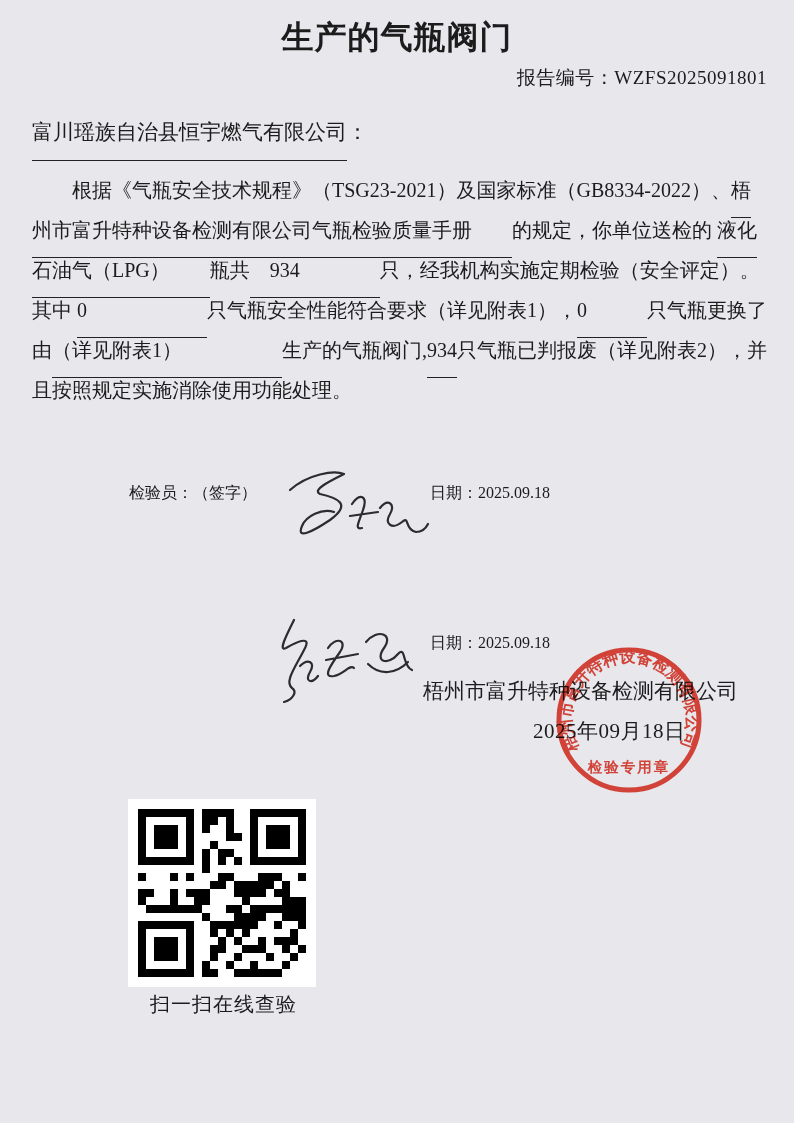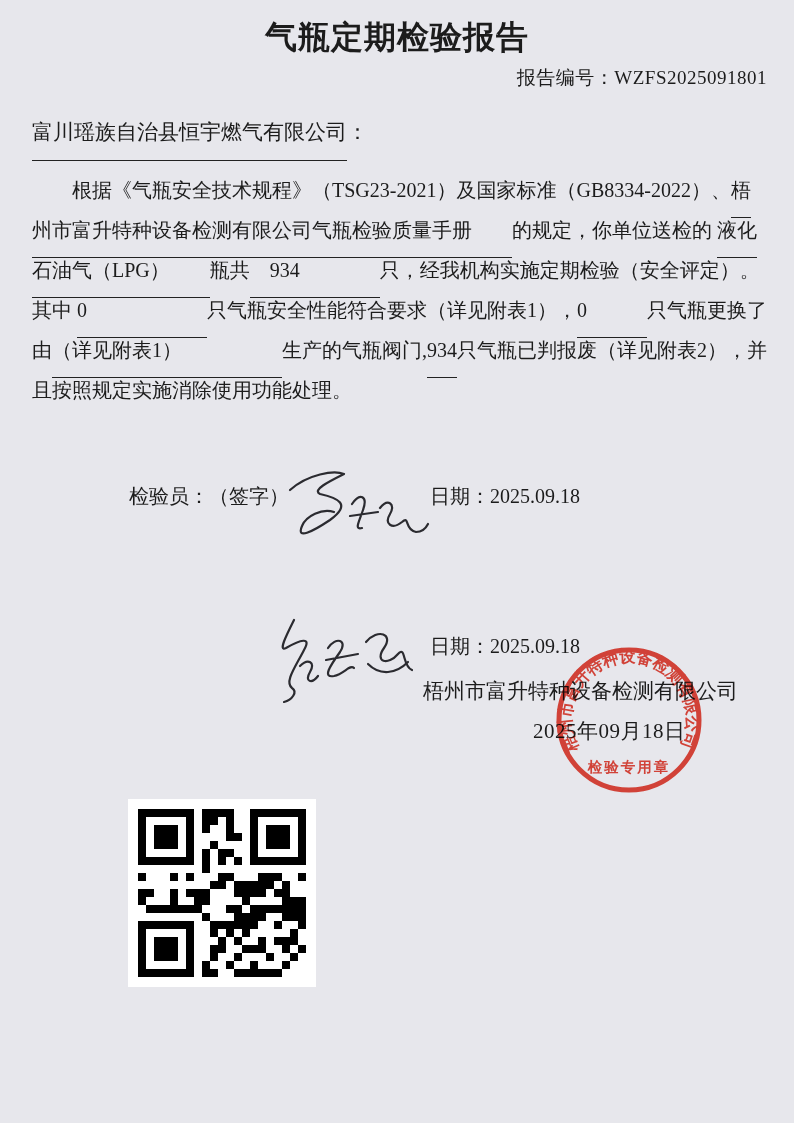--- a/index.html
+++ b/index.html
@@ -31,21 +31,21 @@
     white-space:pre-wrap;
   }
   .paragraph{
     position:absolute;top:170px;left:32px;width:735px;
     font-size:20px;line-height:40px;
     text-indent:2em;
     white-space:pre-wrap;
     word-break:break-all;
   }
   .sig-label,.sig-date{
-    position:absolute;font-size:20px;white-space:pre;
+    position:absolute;font-size:16px;white-space:pre;
   }
   .signature-svg{position:absolute;}
   .signature-svg path{
     fill:none;stroke:#2b2b30;stroke-width:2.2;
     stroke-linecap:round;stroke-linejoin:round;
   }
   .company-name{
     position:absolute;top:677px;left:423px;
     font-size:21px;
   }
@@ -70,21 +70,21 @@
   .footer{
     position:absolute;top:1076px;right:11px;
     font-size:20px;letter-spacing:.5px;
   }
 </style>
 </head>
 <body>
 
 <div class="page">
 
-  <div class="title">气瓶定期检验报告</div>
+  <div class="title">生产的气瓶阀门</div>
 
   <div class="report-no"><span>报告编号：</span><span>WZFS2025091801</span></div>
 
   <div class="addressee"><span class="u">富川瑶族自治县恒宇燃气有限公司</span><span>：</span></div>
 
   <div class="paragraph"><span>根据《气瓶安全技术规程》（TSG23-2021）及国家标准（GB8334-2022）、</span><span class="u">梧州市富升特种设备检测有限公司气瓶检验质量手册　　</span><span>的规定，你单位送检的 </span><span class="u">液化石油气（LPG）　　</span><span>瓶共</span><span class="u">　934　　　　</span><span>只，经我机构实施定期检验（安全评定）。其中 </span><span class="u">0　　　　　　</span><span>只气瓶安全性能符合要求（详见附表1），</span><span class="u">0　　　</span><span>只气瓶更换了由</span><span class="u">（详见附表1）　　　　　</span><span>生产的气瓶阀门,</span><span class="u">934</span><span>只气瓶已判报废（详见附表2），并且按照规定实施消除使用功能处理。</span></div>
 
   <div class="sig-label" style="top:483px;left:129px;">检验员：（签字）</div>
   <svg class="signature-svg" style="top:460px;left:268px;" width="165" height="92" viewBox="0 0 165 92">
     <path d="M22,30 C40,14 66,10 76,14 C60,22 44,30 52,34 C70,38 84,44 62,60 C44,72 28,80 34,66 C38,56 54,48 66,52"></path>
@@ -332,15 +332,16 @@
         <rect x="8" y="20" width="1" height="1" fill="#000"></rect>
         <rect x="9" y="20" width="1" height="1" fill="#000"></rect>
         <rect x="12" y="20" width="1" height="1" fill="#000"></rect>
         <rect x="13" y="20" width="1" height="1" fill="#000"></rect>
         <rect x="14" y="20" width="1" height="1" fill="#000"></rect>
         <rect x="15" y="20" width="1" height="1" fill="#000"></rect>
         <rect x="16" y="20" width="1" height="1" fill="#000"></rect>
         <rect x="17" y="20" width="1" height="1" fill="#000"></rect>
       </svg>
   </div>
+  <div class="qr-caption">扫一扫在线查验</div>
 
 
 </div>
 
 </body></html>

